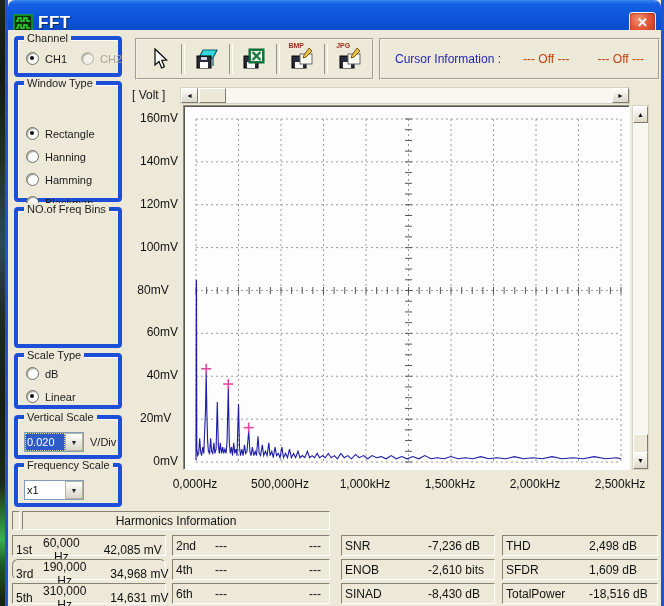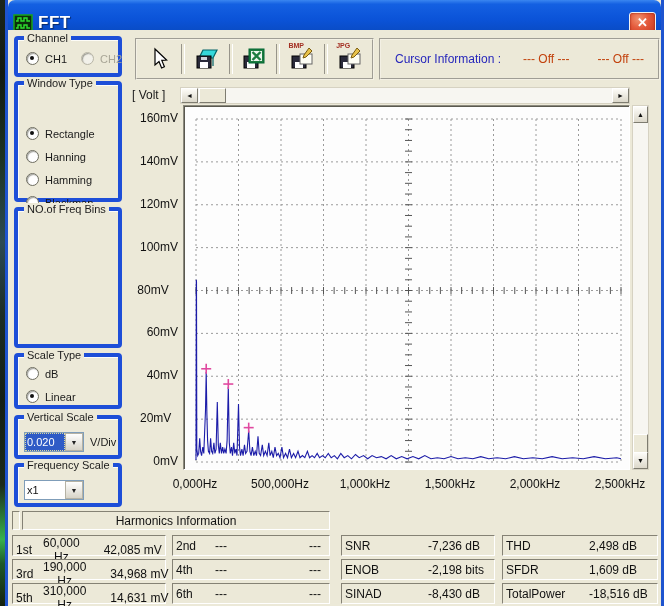--- a/index.html
+++ b/index.html
@@ -397,21 +397,21 @@
         <div class="cell harm sunken" style="left: 4px; top: 505px; width: 154px;">
           <span class="c1">1st</span>
           <span class="c2">60,000 Hz</span>
           <span class="c3">42,085 mV</span>
         </div>
         <div class="cell harm sunken" style="left: 164px; top: 505px; width: 158px;">
           <span class="c1">2nd</span>
           <span class="c2">---</span>
           <span class="c3">---</span>
         </div>
-        <div class="cell harm sunken" style="left: 4px; top: 529px; width: 154px;">
+        <div class="cell harm sunken" style="left: 4px; top: 529px; width: 154px; border-radius: 6px;">
           <span class="c1">3rd</span>
           <span class="c2">190,000 Hz</span>
           <span class="c3">34,968 mV</span>
         </div>
         <div class="cell harm sunken" style="left: 164px; top: 529px; width: 158px;">
           <span class="c1">4th</span>
           <span class="c2">---</span>
           <span class="c3">---</span>
         </div>
         <div class="cell harm sunken" style="left: 4px; top: 553px; width: 154px;">
@@ -430,21 +430,21 @@
         <div class="cell meas sunken" style="left: 333px; top: 505px; width: 154px;">
           <span class="c1">SNR</span>
           <span class="c2">-7,236 dB</span>
         </div>
         <div class="cell meas sunken" style="left: 494px; top: 505px; width: 156px;">
           <span class="c1">THD</span>
           <span class="c2">2,498 dB</span>
         </div>
         <div class="cell meas sunken" style="left: 333px; top: 529px; width: 154px;">
           <span class="c1">ENOB</span>
-          <span class="c2">-2,198 bits</span>
+          <span class="c2">-2,610 bits</span>
         </div>
         <div class="cell meas sunken" style="left: 494px; top: 529px; width: 156px;">
           <span class="c1">SFDR</span>
           <span class="c2">1,609 dB</span>
         </div>
         <div class="cell meas sunken" style="left: 333px; top: 553px; width: 154px;">
           <span class="c1">SINAD</span>
           <span class="c2">-8,430 dB</span>
         </div>
         <div class="cell meas sunken" style="left: 494px; top: 553px; width: 156px;">

